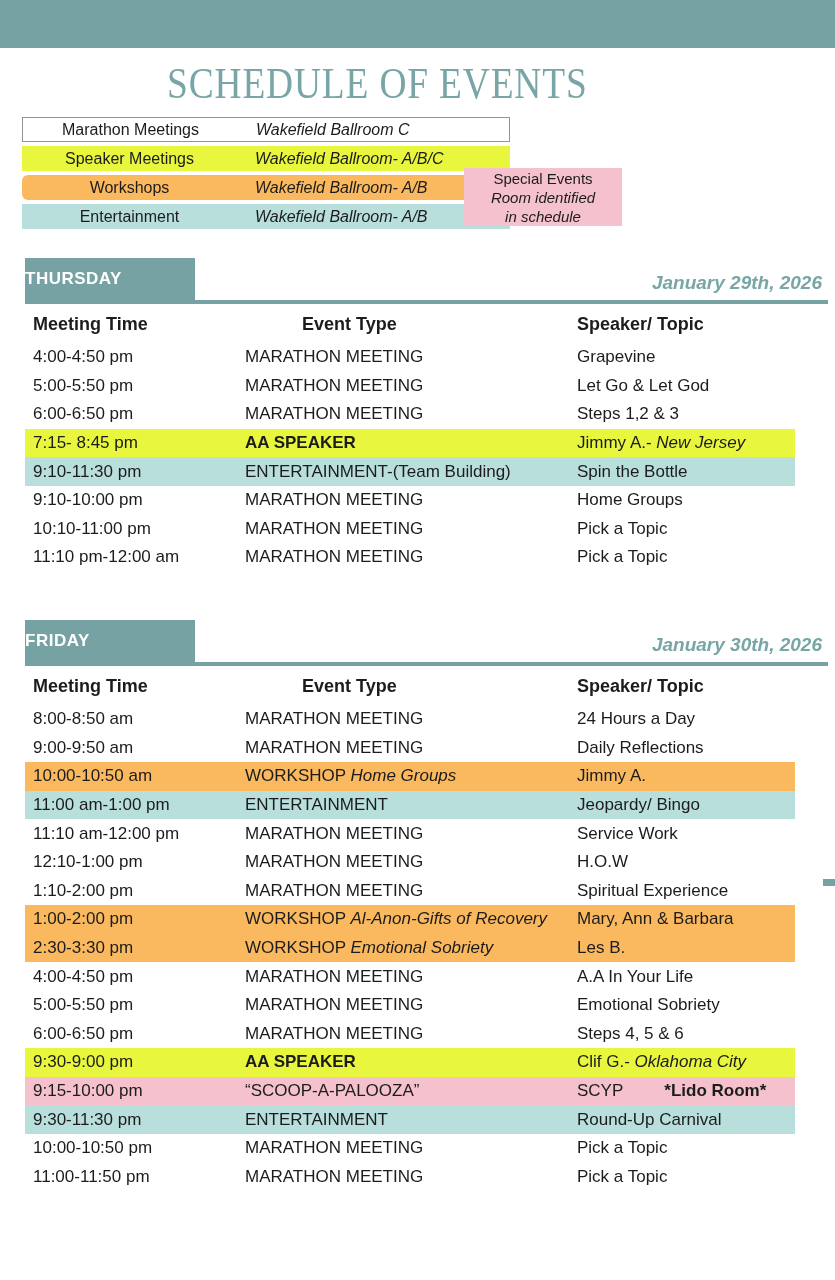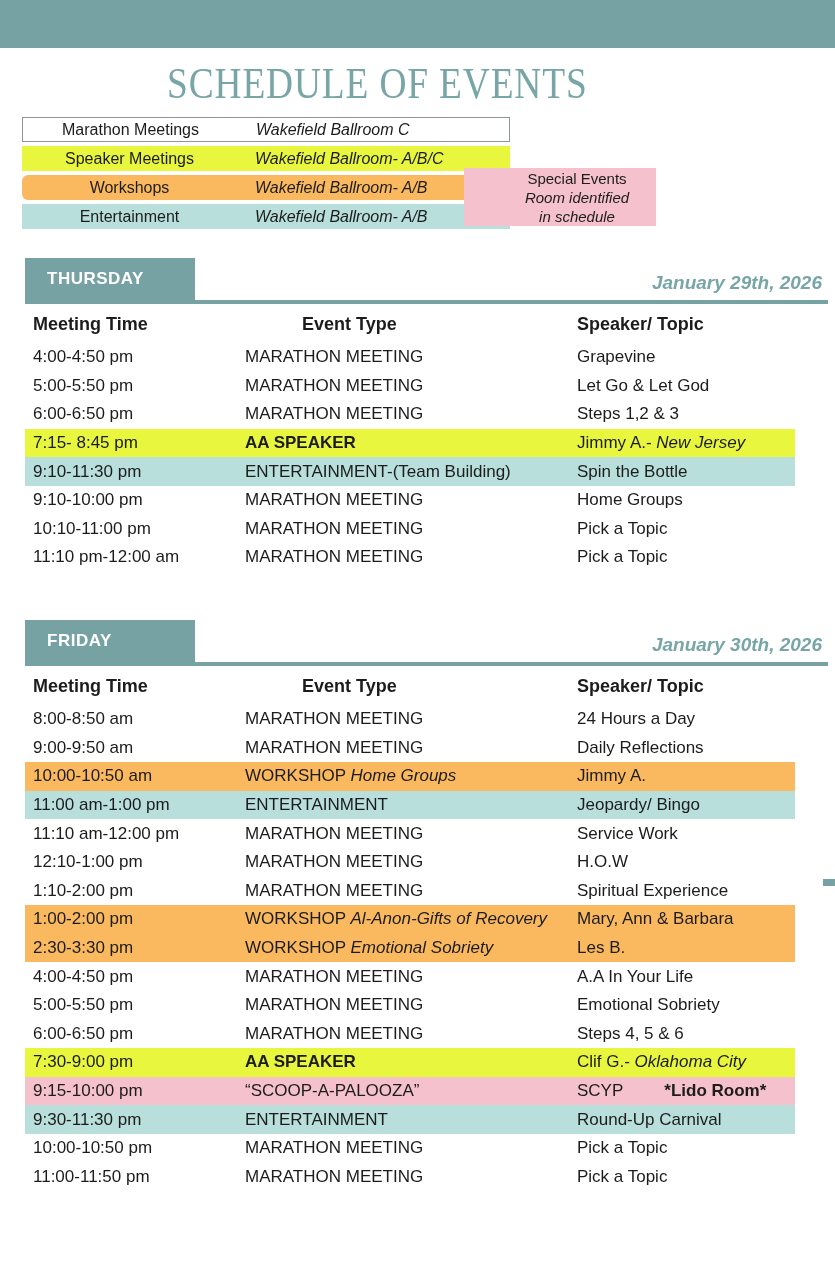--- a/index.html
+++ b/index.html
@@ -21,29 +21,29 @@
               align-items:center;font-size:16px;}
   .legend-row.marathon{background:#fff;border:1px solid #8f9699;height:23px;}
   .legend-row.speaker{background:var(--yellow);}
   .legend-row.workshop{background:var(--orange);border-radius:6px;}
   .legend-row.entertainment{background:var(--ltteal);}
   .legend-label{text-align:center;}
   .legend-room{font-style:italic;padding-left:18px;}
 
   .special-box{position:absolute;left:464px;top:168px;width:158px;height:58px;
                background:var(--pink);text-align:center;font-size:15px;line-height:19px;
-               display:flex;flex-direction:column;justify-content:center;padding-left:34px;}
+               display:flex;flex-direction:column;justify-content:center;}
   .special-box .it{font-style:italic;}
 
   
   .day{position:absolute;left:0;width:835px;}
   .day-head{position:relative;margin-left:25px;width:803px;height:46px;}
   .day-tab{position:absolute;left:0;top:0;width:170px;height:42px;background:var(--teal);
            color:#fff;font-weight:bold;font-size:17px;letter-spacing:.5px;
-           display:flex;align-items:center;padding-left:22px;box-sizing:border-box;}
+           display:flex;align-items:center;box-sizing:border-box;}
   .day-line{position:absolute;left:0;bottom:0;width:100%;height:4px;background:var(--teal);}
   .day-date{position:absolute;right:6px;bottom:10px;color:var(--teal-text);
             font-style:italic;font-weight:bold;font-size:19px;}
 
   .hdr-row{display:grid;grid-template-columns:212px 332px 1fr;margin:10px 0 8px 25px;width:770px;
            font-weight:bold;font-size:18px;}
   .hdr-row .c1{padding-left:8px;}
   .hdr-row .c2{padding-left:65px;}
   .hdr-row .c3{padding-left:8px;}
 
@@ -214,21 +214,21 @@
             <div class="cell time">5:00-5:50 pm</div>
             <div class="cell event">MARATHON MEETING</div>
             <div class="cell speaker">Emotional Sobriety</div>
           </div>
           <div class="row hl-none">
             <div class="cell time">6:00-6:50 pm</div>
             <div class="cell event">MARATHON MEETING</div>
             <div class="cell speaker">Steps 4, 5 &amp; 6</div>
           </div>
           <div class="row hl-speaker">
-            <div class="cell time">7:30-9:00 pm</div>
+            <div class="cell time">9:30-9:00 pm</div>
             <div class="cell event"><b>AA SPEAKER</b></div>
             <div class="cell speaker">Clif G.- <i>Oklahoma City</i></div>
           </div>
           <div class="row hl-special">
             <div class="cell time">9:15-10:00 pm</div>
             <div class="cell event">“SCOOP-A-PALOOZA”</div>
             <div class="cell speaker">SCYP<span class="bold-extra">*Lido Room*</span></div>
           </div>
           <div class="row hl-entertainment">
             <div class="cell time">9:30-11:30 pm</div>

